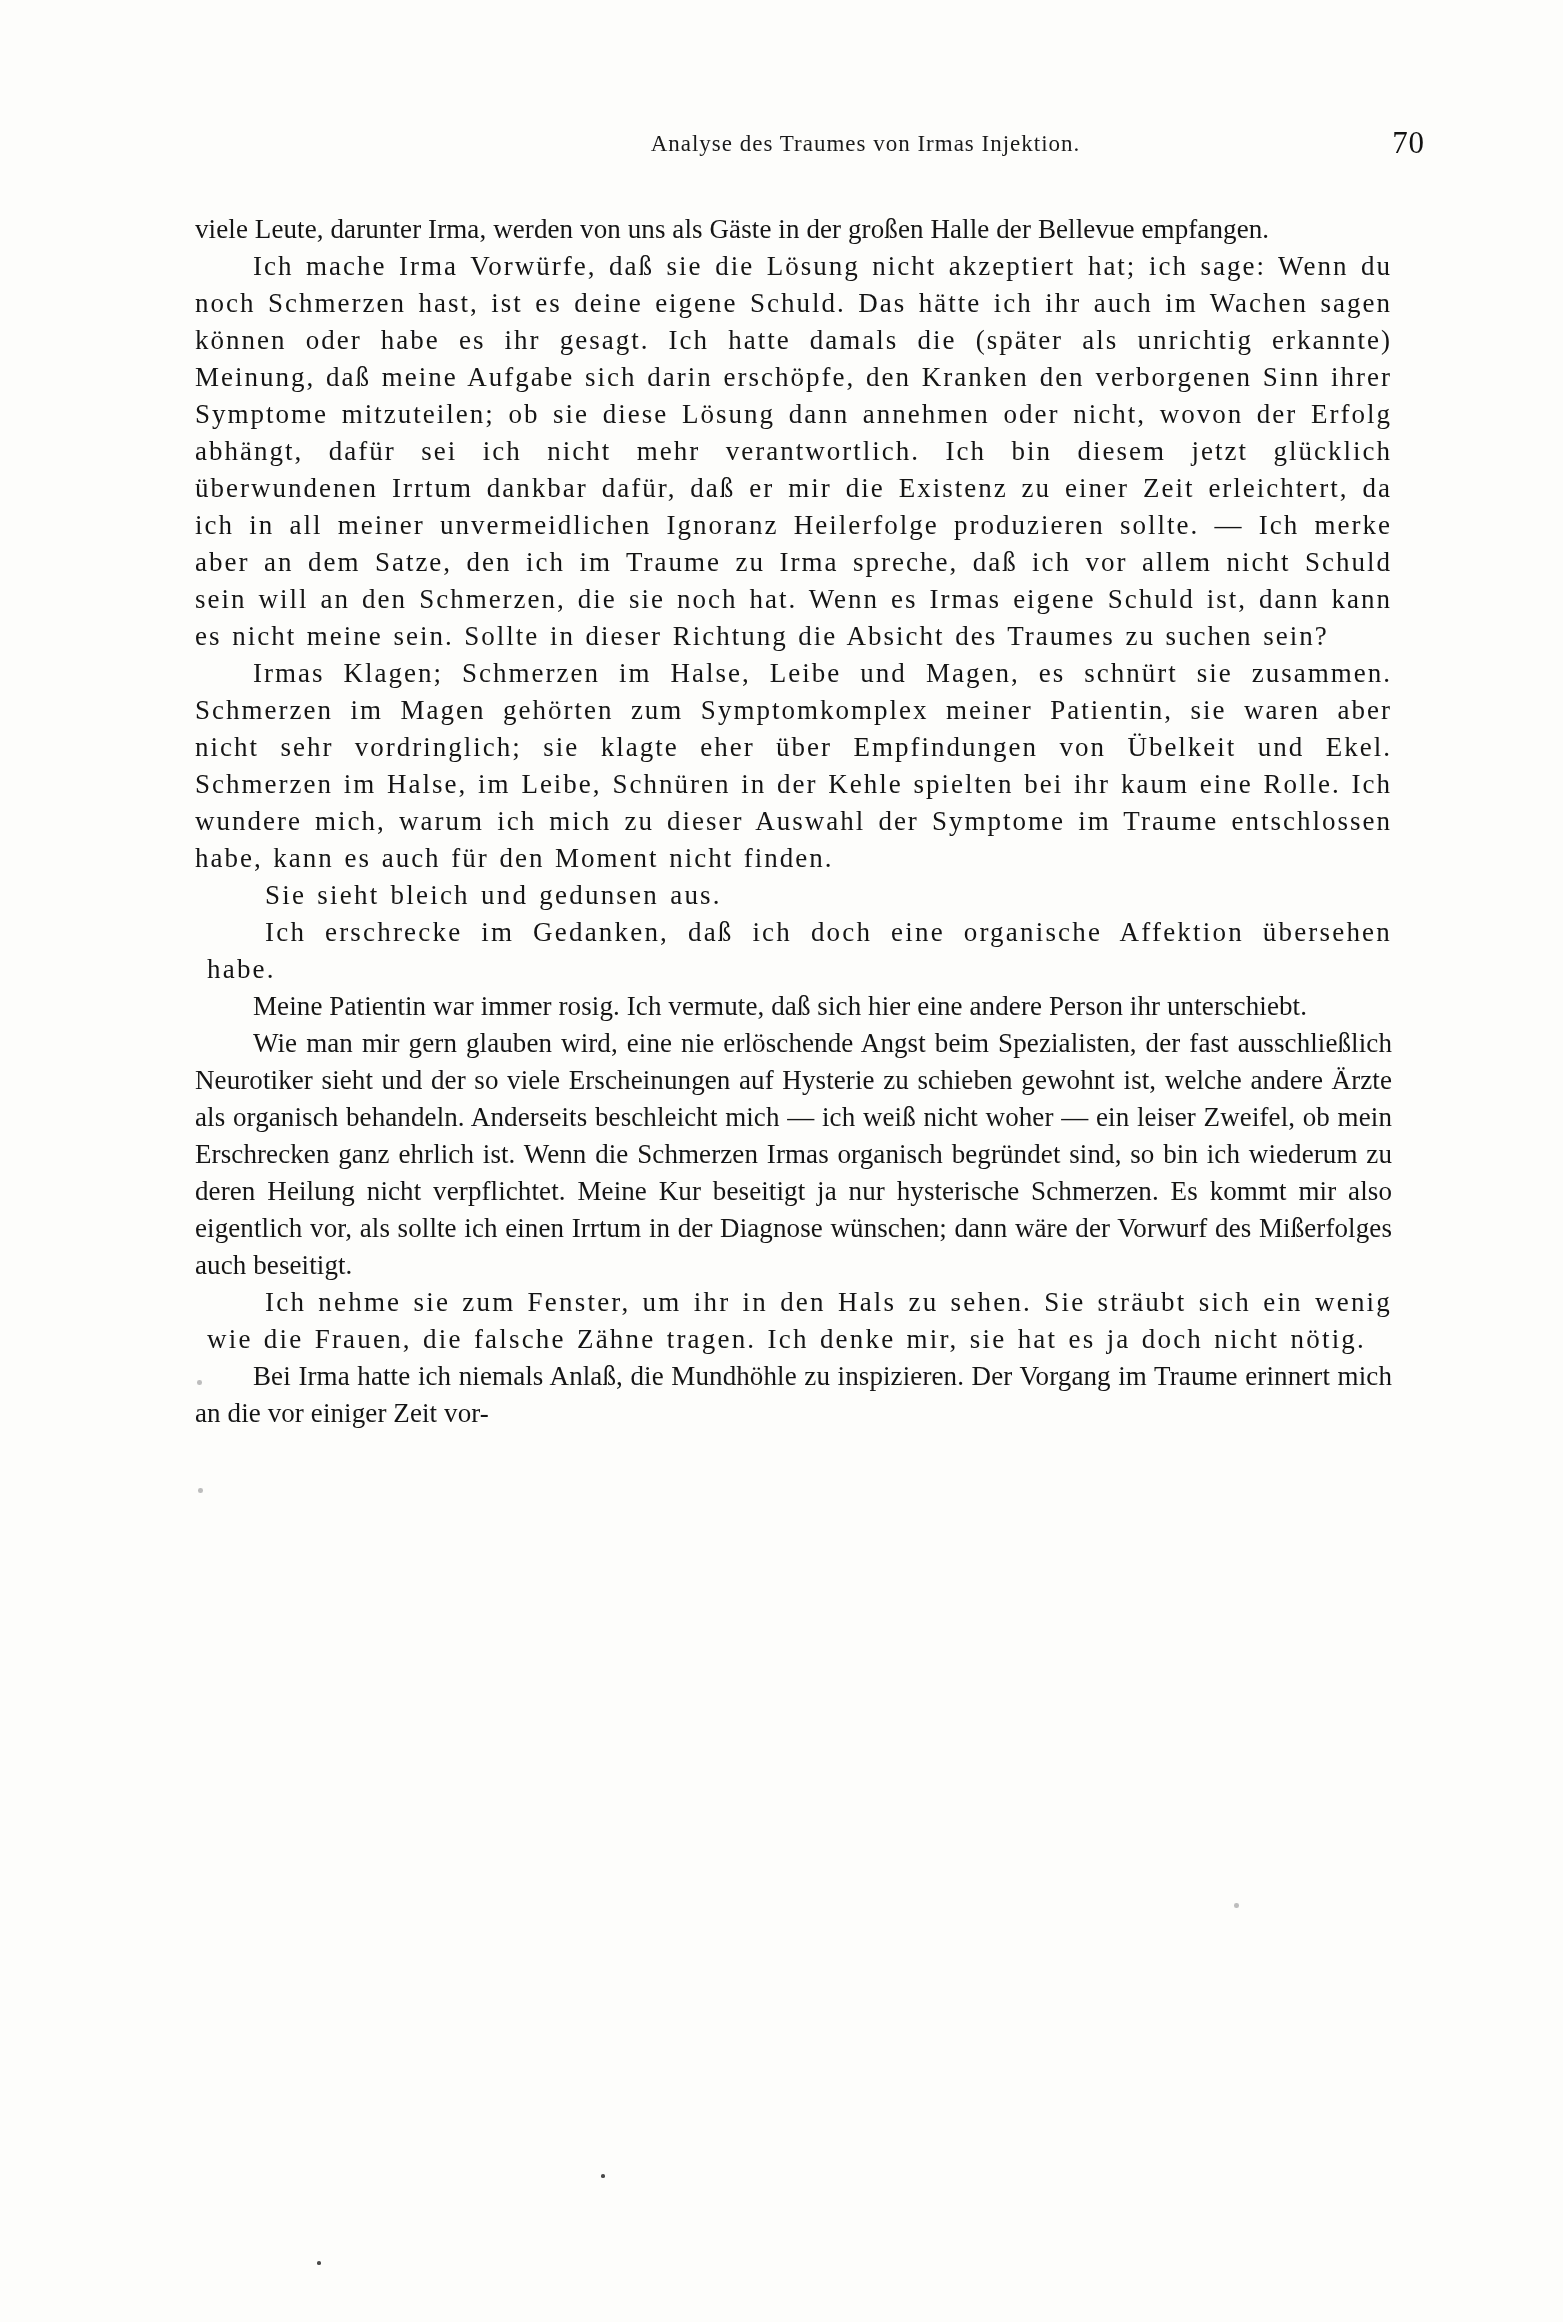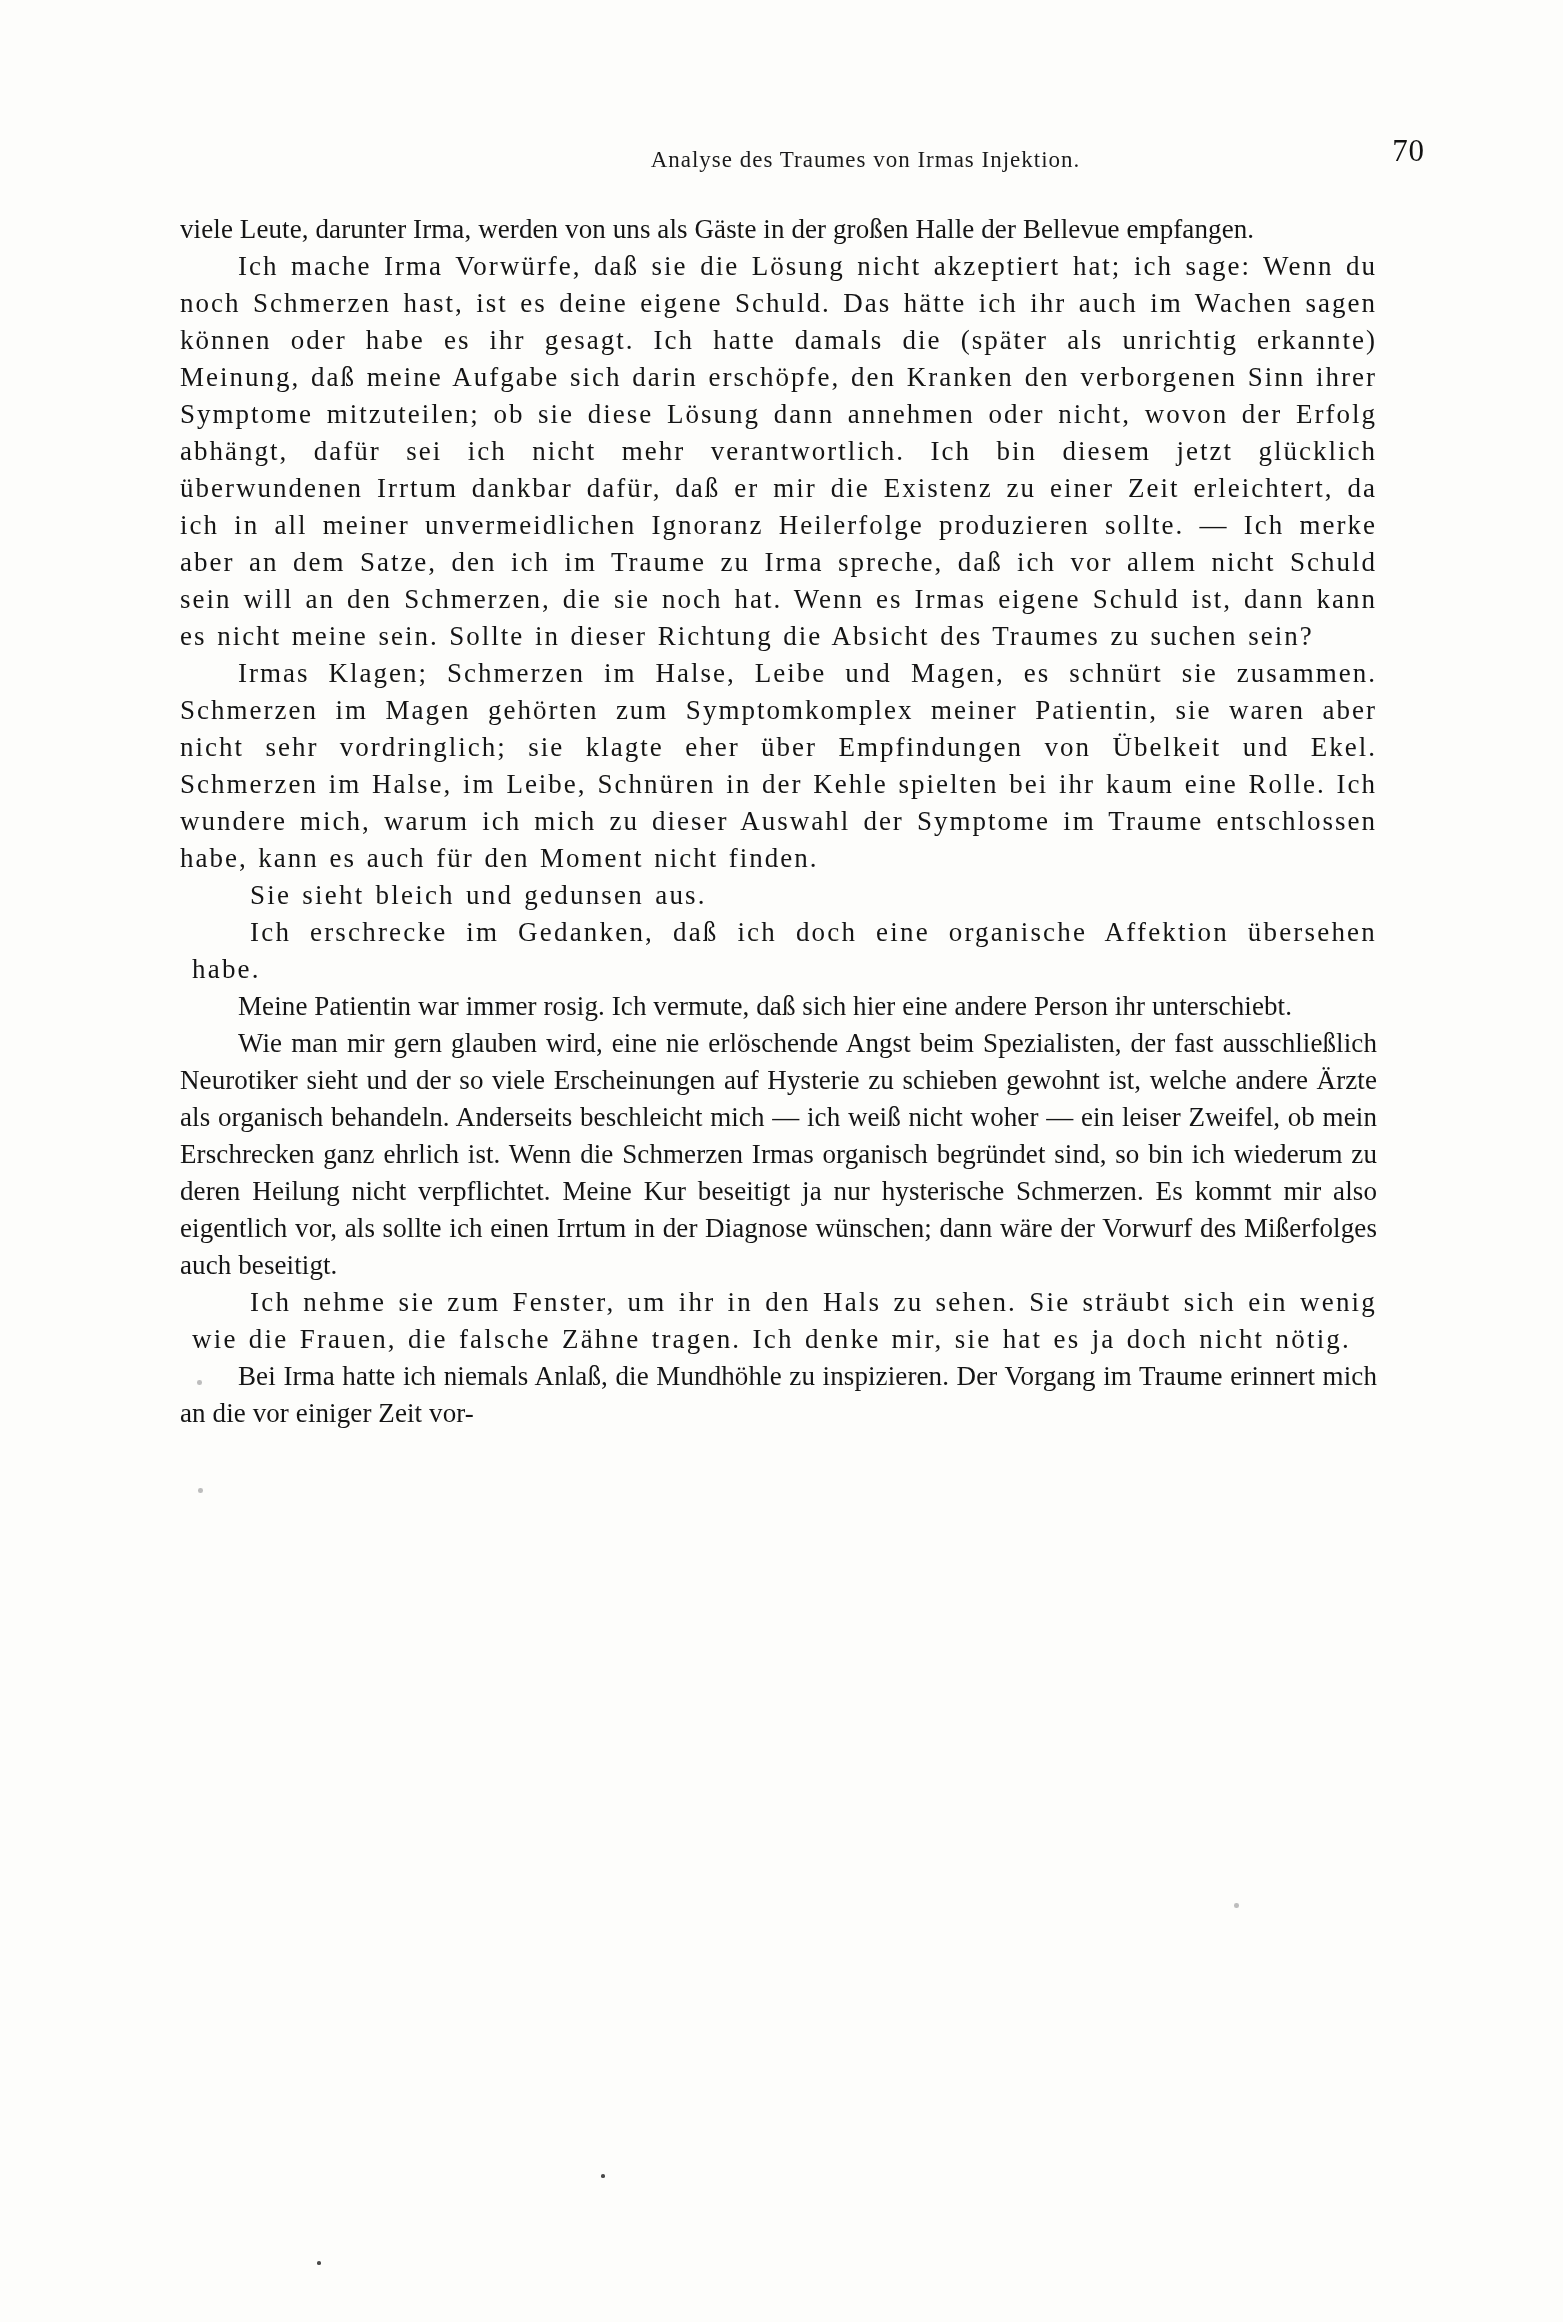--- a/index.html
+++ b/index.html
@@ -15,26 +15,26 @@
     position: relative;
     overflow: hidden;
   }
   .page {
     position: absolute;
     inset: 0;
     background: #fdfdfb;
   }
   .header {
     position: absolute;
-    top: 139px;
+    top: 131px;
     left: 195px;
     right: 139px;
     height: 41px;
     display: flex;
-    align-items: center;
+    align-items: flex-start;
   }
   .running-head {
     flex: 1;
     text-align: center;
     font-family: "Liberation Serif", serif;
     font-size: 23px;
     letter-spacing: 1px;
     color: #1b1b1b;
     padding-left: 111px;
   }
@@ -42,21 +42,21 @@
     position: absolute;
     right: 0;
     top: -5.6px;
     font-size: 31px;
     letter-spacing: 0.9px;
     color: #121212;
   }
   .body-block {
     position: absolute;
     top: 211px;
-    left: 180px;
+    left: 195px;
     width: 1197px;
   }
   p {
     margin: 0;
     font-size: 27px;
     line-height: 37px;
     text-align: justify;
     text-justify: inter-word;
     color: #151515;
     letter-spacing: 0.1px;

